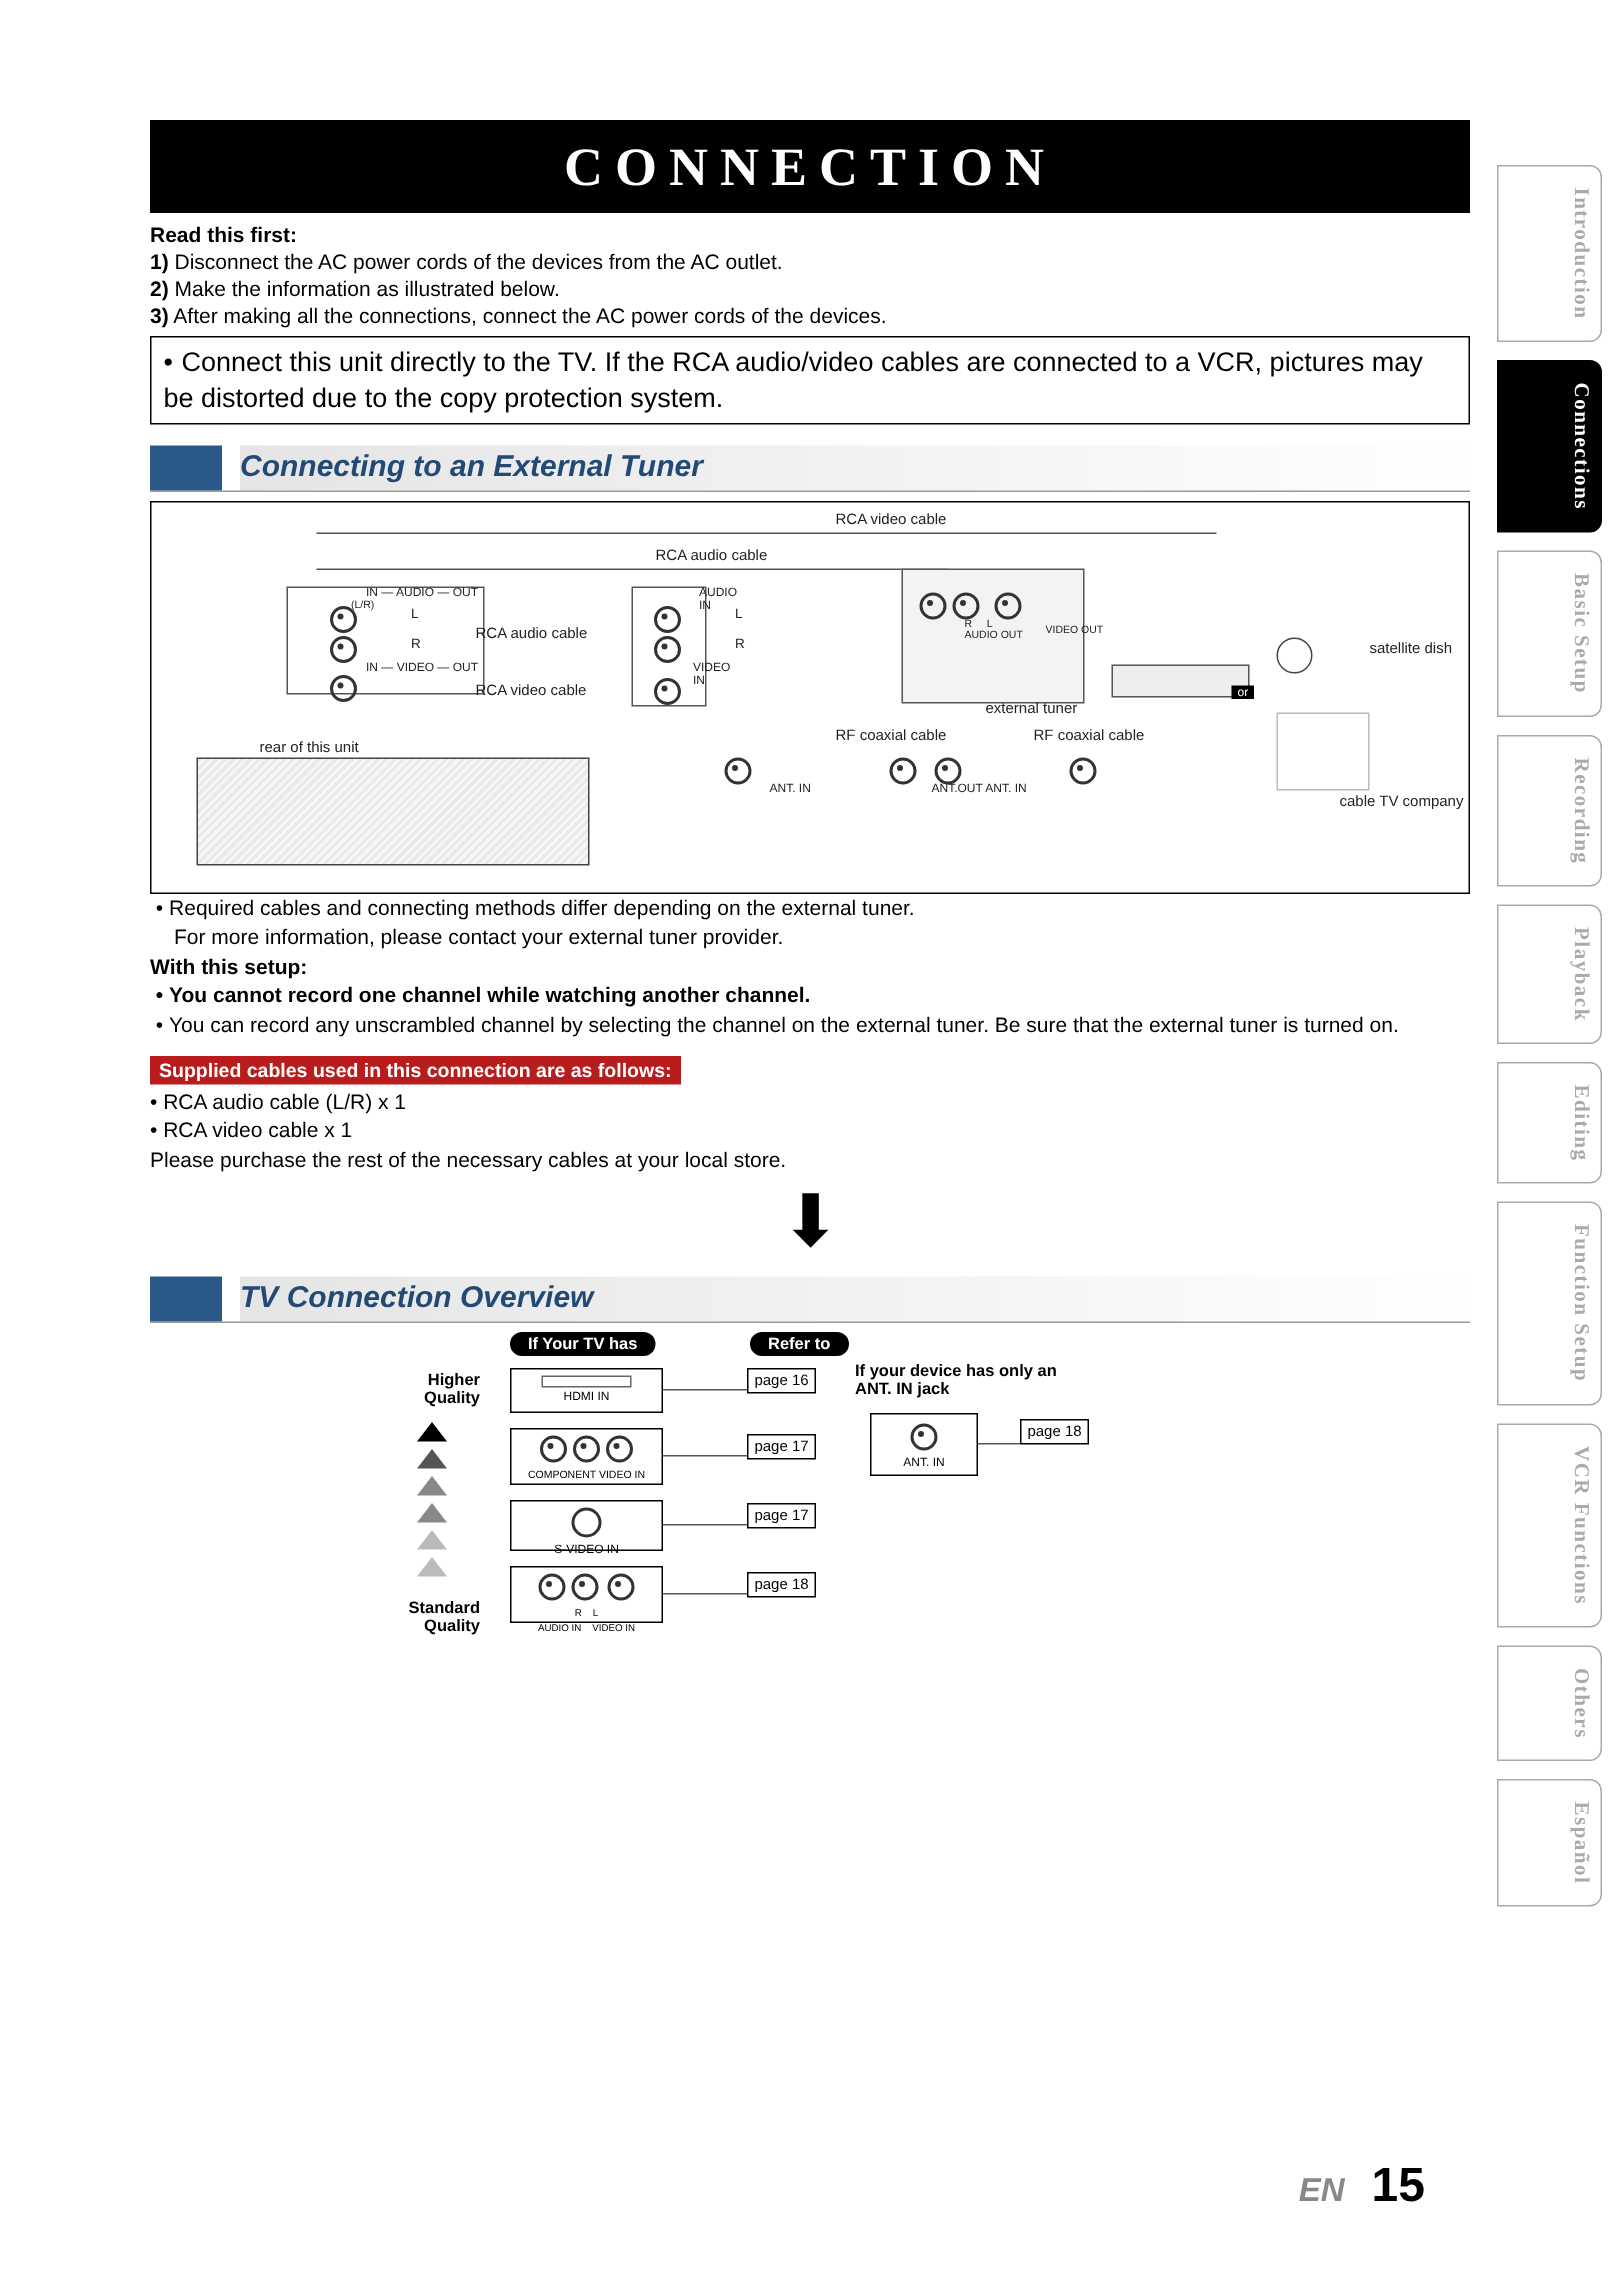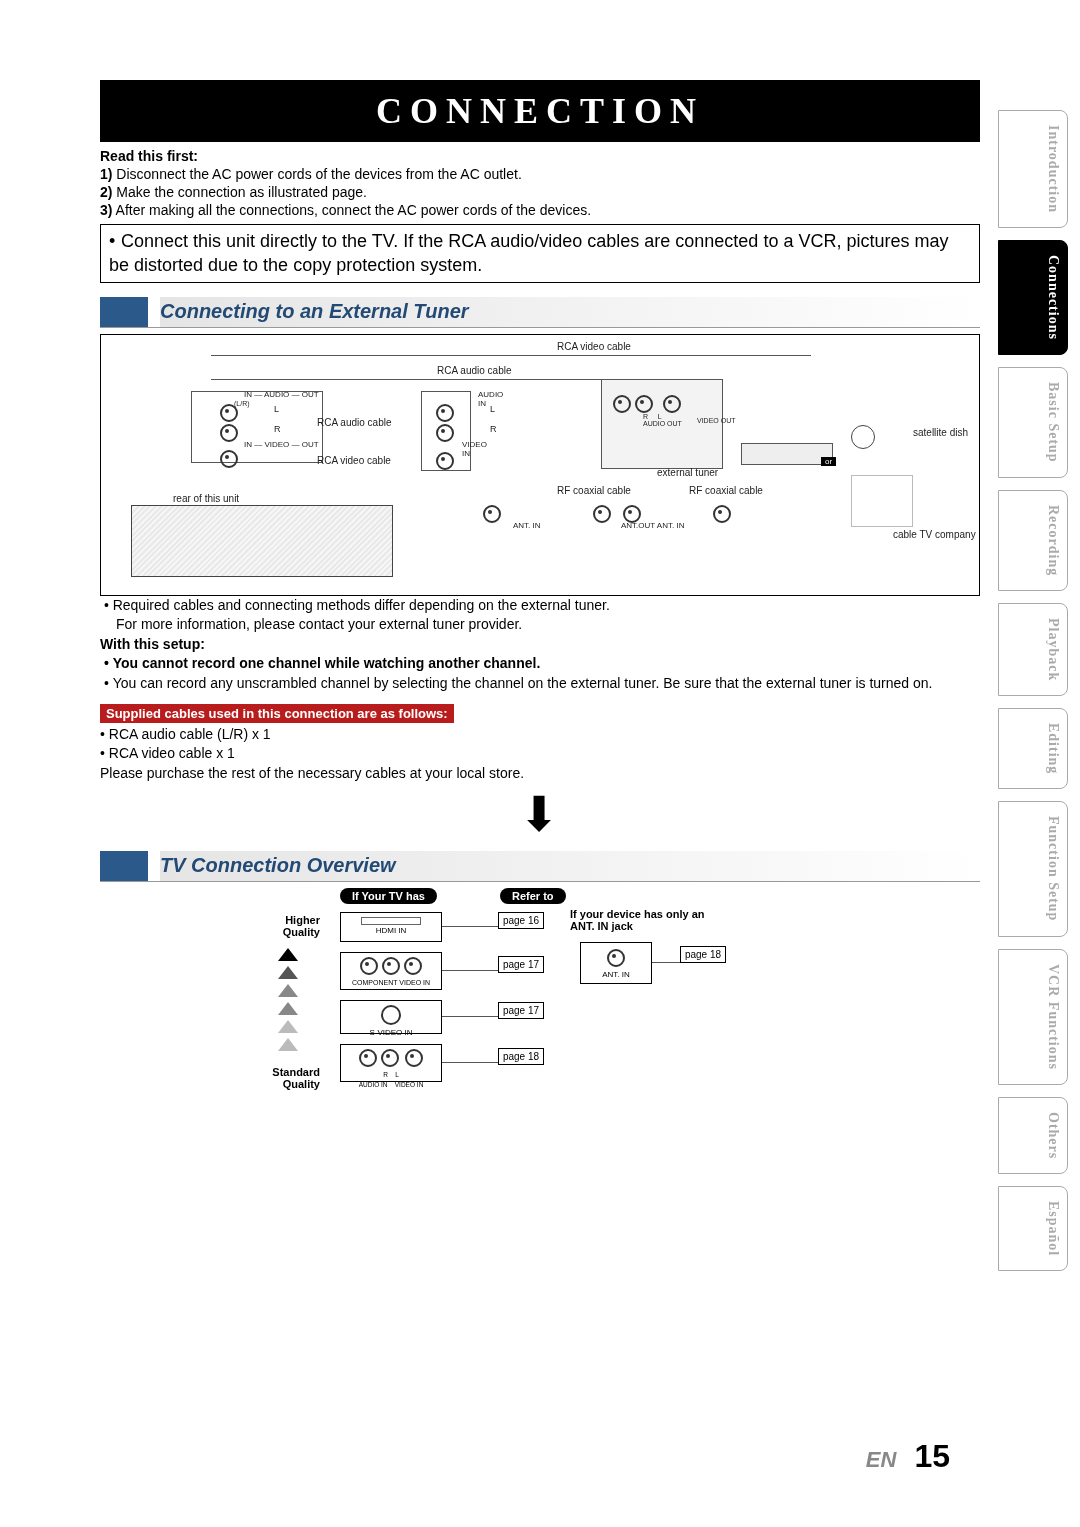--- a/index.html
+++ b/index.html
@@ -208,21 +208,21 @@
 </style>
 </head>
 <body>
 
 <div class="page">
 
   <div class="title-banner">Connection</div>
 
   <div class="read-first">Read this first:</div>
   <div class="ol-steps"><span class="num">1)</span> <span>Disconnect the AC power cords of the devices from the AC outlet.</span></div>
-  <div class="ol-steps"><span class="num">2)</span> <span>Make the connection as illustrated page.</span></div>
+  <div class="ol-steps"><span class="num">2)</span> <span>Make the information as illustrated below.</span></div>
   <div class="ol-steps"><span class="num">3)</span> <span>After making all the connections, connect the AC power cords of the devices.</span></div>
 
   <div class="note-box">
     <span class="bullet">•</span><span>Connect this unit directly to the TV. If the RCA audio/video cables are connected to a VCR, pictures may be distorted due to the copy protection system.</span>
   </div>
 
   <div class="section-header">
     <div class="sq"></div>
     <div class="txt">Connecting to an External Tuner</div>
   </div>
@@ -241,21 +241,21 @@
       <span class="jack-circle" style="position:absolute; left:26px; top:30px;"></span>
       <span class="diag-label" style="left:46px; top:32px; font-size:9px;">R</span>
       <span class="diag-label" style="left:16px; top:48px; font-size:8px;">IN — VIDEO — OUT</span>
       <span class="jack-circle" style="position:absolute; left:26px; top:56px;"></span>
     </div>
 
     <span class="diag-label" style="left:180px; top:82px;">RCA audio cable</span>
     <span class="diag-label" style="left:180px; top:120px;">RCA video cable</span>
 
     <div class="tiny-box" style="left:320px; top:56px; width:48px; height:78px;">
-      <span class="diag-label" style="left:20px; top:-2px; font-size:8px;">AUDIO IN</span>
+      <span class="diag-label" style="left:8px; top:-2px; font-size:8px;">AUDIO IN</span>
       <span class="jack-circle" style="position:absolute; left:12px; top:10px;"></span>
       <span class="diag-label" style="left:32px; top:12px; font-size:9px;">L</span>
       <span class="jack-circle" style="position:absolute; left:12px; top:30px;"></span>
       <span class="diag-label" style="left:32px; top:32px; font-size:9px;">R</span>
       <span class="diag-label" style="left:4px; top:48px; font-size:8px;">VIDEO IN</span>
       <span class="jack-circle" style="position:absolute; left:12px; top:58px;"></span>
     </div>
 
     <div class="tiny-box" style="left:500px; top:44px; width:120px; height:88px; background:#f3f3f3;"></div>
     <span class="jack-circle" style="position:absolute; left:510px; top:58px;"></span>

